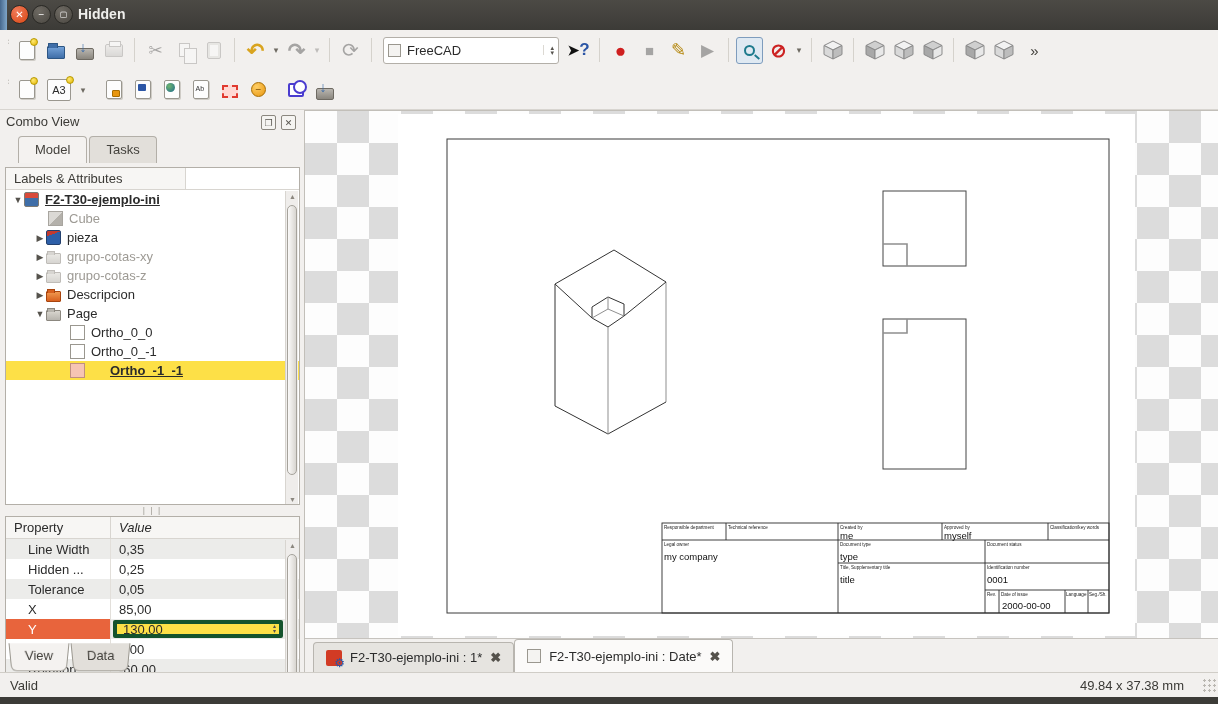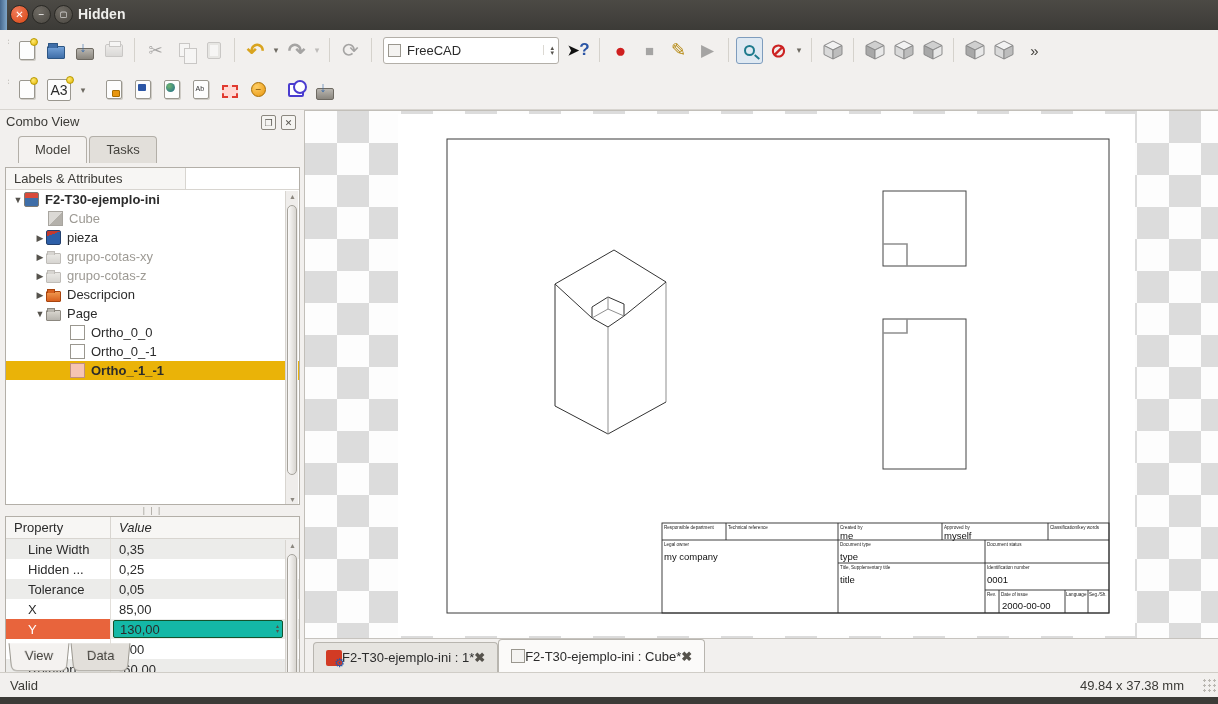--- a/index.html
+++ b/index.html
@@ -61,21 +61,21 @@
   #wb-combo .wbicon { width:13px; height:13px; background:#f4f3f1; border:1px solid #9a978f; }
   #wb-combo .spin { margin-left:auto; display:flex; flex-direction:column; font-size:7px;
     color:#55524c; line-height:5px; padding-left:6px; border-left:1px solid #dcd9d3; }
   .selbox { border:1px solid #7e9cbd; background:#dfe9f2; }
   .lens { width:11px; height:11px; border:2px solid #1d7a8c; border-radius:50%; position:relative; }
   .lens:after { content:""; position:absolute; left:8px; top:9px; width:6px; height:2px;
     background:#1d7a8c; transform:rotate(40deg); }
   .nosign { color:#c22; font-size:19px; font-weight:bold; }
   .cubesvg { width:24px; height:24px; }
   .a3box { width:24px; height:22px; border:1px solid #9a978f; background:#fdfdfd; border-radius:2px;
-    font-size:14px; display:flex; align-items:center; justify-content:center; position:relative; }
+    font-size:11px; display:flex; align-items:center; justify-content:center; position:relative; }
   .redclip { width:16px; height:13px; border:2px dashed #e03a2f; background:#ffd9d4; margin-top:3px; }
   .orangedot { width:15px; height:15px; border-radius:50%;
     background:radial-gradient(circle at 35% 30%,#ffcf66,#e8960f); border:1px solid #a86d00;
     color:#7a4d00; font-size:10px; display:flex; align-items:center; justify-content:center; }
   .blueshapes { width:16px; height:14px; border:2px solid #4a3ccf; border-radius:2px; position:relative; background:#fff; }
   .blueshapes:before { content:""; position:absolute; right:-5px; top:-5px; width:10px; height:10px;
     border:2px solid #4a3ccf; border-radius:50%; background:#fff; }
   .tinytext { position:absolute; font-size:7px; color:#333; }
 
   
@@ -89,25 +89,25 @@
   .tabrow { position:absolute; left:18px; top:26px; display:flex; }
   .tab { padding:5px 16px 6px; border:1px solid #b3afa8; border-bottom:none;
     border-radius:4px 4px 0 0; background:#e2dfda; margin-right:2px; color:#44423d; }
   .tab.active { background:#f4f2f0; position:relative; z-index:2; }
   #tree-box { position:absolute; left:5px; top:57px; width:295px; height:338px; background:#fff;
     border:1px solid #b3afa8; overflow:hidden; }
   #tree-header { height:22px; border-bottom:1px solid #d8d5d0; display:flex; }
   #tree-header .hcell { width:180px; border-right:1px solid #d8d5d0; padding:3px 8px;
     background:#f7f6f4; color:#3b3a36; }
   .trow { height:19px; display:flex; align-items:center; white-space:nowrap; position:relative; padding-right:20px; }
-  .trow.selected { background:#eab308; }
+  .trow.selected { background:#fde047;gap:19px; }
   .arrow { width:12px; font-size:9px; color:#55524c; text-align:center; flex:none; }
   .ticon { width:15px; height:15px; flex:none; margin-right:6px; position:relative; }
   .tlabel { font-size:13px; }
-  .tlabel.bold { font-weight:bold; }
+  .tlabel.bold { font-weight:bold;text-decoration:underline; }
   .tlabel.gray { color:#9d9a94; }
   
   .ic-doc { background:linear-gradient(180deg,#d94a3a 0%,#d94a3a 40%,#3f6ea8 40%); border-radius:2px; border:1px solid #7d7a74; }
   .ic-cube { background:linear-gradient(135deg,#cfcdc8 50%,#9b988f 50%); border:1px solid #8b877f; opacity:.75; }
   .ic-part { background:linear-gradient(160deg,#c23a2f 30%,#2d5fa8 30%); border-radius:2px; transform:rotate(0deg); border:1px solid #23406e; }
   .ic-folder { background:linear-gradient(#d9d6cf,#b7b4ad); border:1px solid #8b877f; border-radius:1px; height:11px !important; margin-top:3px; }
   .ic-folder:before { content:""; position:absolute; left:0; top:-3px; width:6px; height:3px;
     background:#b7b4ad; border:1px solid #8b877f; border-bottom:none; }
   .ic-folder.orange { background:linear-gradient(#f09a50,#d8601f); border-color:#a8440e; }
   .ic-folder.orange:before { background:#d8601f; border-color:#a8440e; }
@@ -129,22 +129,22 @@
   #prop-header .pcol1 { width:105px; border-right:1px solid #d8d5d0; padding:3px 8px; }
   #prop-header .pcol2 { flex:1; padding:3px 8px;font-style:italic; }
   .prow { height:20px; display:flex; align-items:center;text-align:right; }
   .prow.odd { background:#ececea; }
   .pname { width:105px; padding-left:22px; border-right:1px solid #e2dfda; height:100%;
     display:flex; align-items:center; position:relative; }
   .pval { flex:1; padding-left:8px; height:100%; display:flex; align-items:center; }
   .prow.sel .pname { background:#e8643c; color:#fff; }
   .pgroup { background:linear-gradient(#c6c4c0,#b2afaa); color:#fff; font-weight:bold;
     padding-left:22px; height:20px; display:flex; align-items:center; }
-  .spinbox { display:flex; align-items:center; width:170px; height:18px; border:1px solid #14532d;
-    background:#14b8a6; padding-left:6px; border-radius:2px; }
+  .spinbox { display:flex; align-items:center; width:170px; height:18px; border:4px solid #14532d;
+    background:#fde047; padding-left:6px; border-radius:2px; }
   .spinbox .spin { margin-left:auto; display:flex; flex-direction:column; font-size:6px;
     color:#55524c; line-height:5px; padding:0 3px; }
   
   #vd-tabs { position:absolute; left:0; top:534px; width:100%; height:28px; display:flex; padding-left:10px; }
   .vdtab { padding:4px 14px; border:1px solid #9a978f; border-top:none; background:#e2dfda;
     border-radius:0 0 6px 6px; margin-right:4px; color:#44423d; transform:perspective(20px) rotateX(-4deg); }
   .vdtab.active { background:#f4f2f0; }
 
   
   #canvas { left:305px; top:110px; width:913px; height:528px; background-color:#fdfdfd;
@@ -152,21 +152,21 @@
       linear-gradient(45deg,#dcdcdc 25%,transparent 25%,transparent 75%,#dcdcdc 75%),
       linear-gradient(45deg,#dcdcdc 25%,transparent 25%,transparent 75%,#dcdcdc 75%);
     background-size:64px 64px; background-position:0 0,32px 32px; border-top:1px solid #c2bfb9; }
   #drawing-svg { position:absolute; left:0; top:0; }
   .tb-lbl { font-size:4.6px; fill:#222; }
   .tb-val { font-size:9.5px; fill:#111; }
 
   
   #mdi-bar { left:305px; top:638px; width:913px; height:34px; background:#f2f0ee;
     border-top:1px solid #c6c3be; display:flex; align-items:flex-end; padding-left:8px; }
-  .mditab { display:flex; align-items:center; height:30px; padding:0 12px;
+  .mditab { display:flex; align-items:center; gap:8px; height:30px; padding:0 12px;
     border:1px solid #b8b5af; border-bottom:none; border-radius:4px 4px 0 0; background:#e6e4e0; }
   .mditab.active { background:#fbfaf9; height:33px; }
   .fcicon { width:16px; height:16px; position:relative; background:#d23b24; border-radius:2px; }
   .fcicon:after { content:"⚙"; position:absolute; right:-3px; bottom:-4px; color:#2b55a5; font-size:12px; }
   .mdipage { width:14px; height:14px; background:#f4f3f1; border:1px solid #9a978f; }
   .tabclose { color:#55524c; font-size:13px; font-weight:bold; }
 
   
   #statusbar { left:0; top:672px; width:1218px; height:25px; background:#f2f0ee;
     border-top:1px solid #d0cdc7; display:flex; align-items:center; padding:0 10px; color:#3b3a36; }
@@ -570,21 +570,21 @@
   </div>
 
   <div id="mdi-bar" class="abs">
     <div class="mditab">
       <span class="fcicon"></span>
       <span>F2-T30-ejemplo-ini : 1*</span>
       <span class="tabclose">✖</span>
     </div>
     <div class="mditab active">
       <span class="mdipage"></span>
-      <span>F2-T30-ejemplo-ini : Cube*</span>
+      <span>F2-T30-ejemplo-ini : Date*</span>
       <span class="tabclose">✖</span>
     </div>
   </div>
 
   <div id="statusbar" class="abs">
     <span>Valid</span>
     <span id="status-right">49.84 x 37.38 mm</span>
   </div>
   <div id="grip" class="abs"></div>
   <div id="bottomstrip" class="abs"></div>

